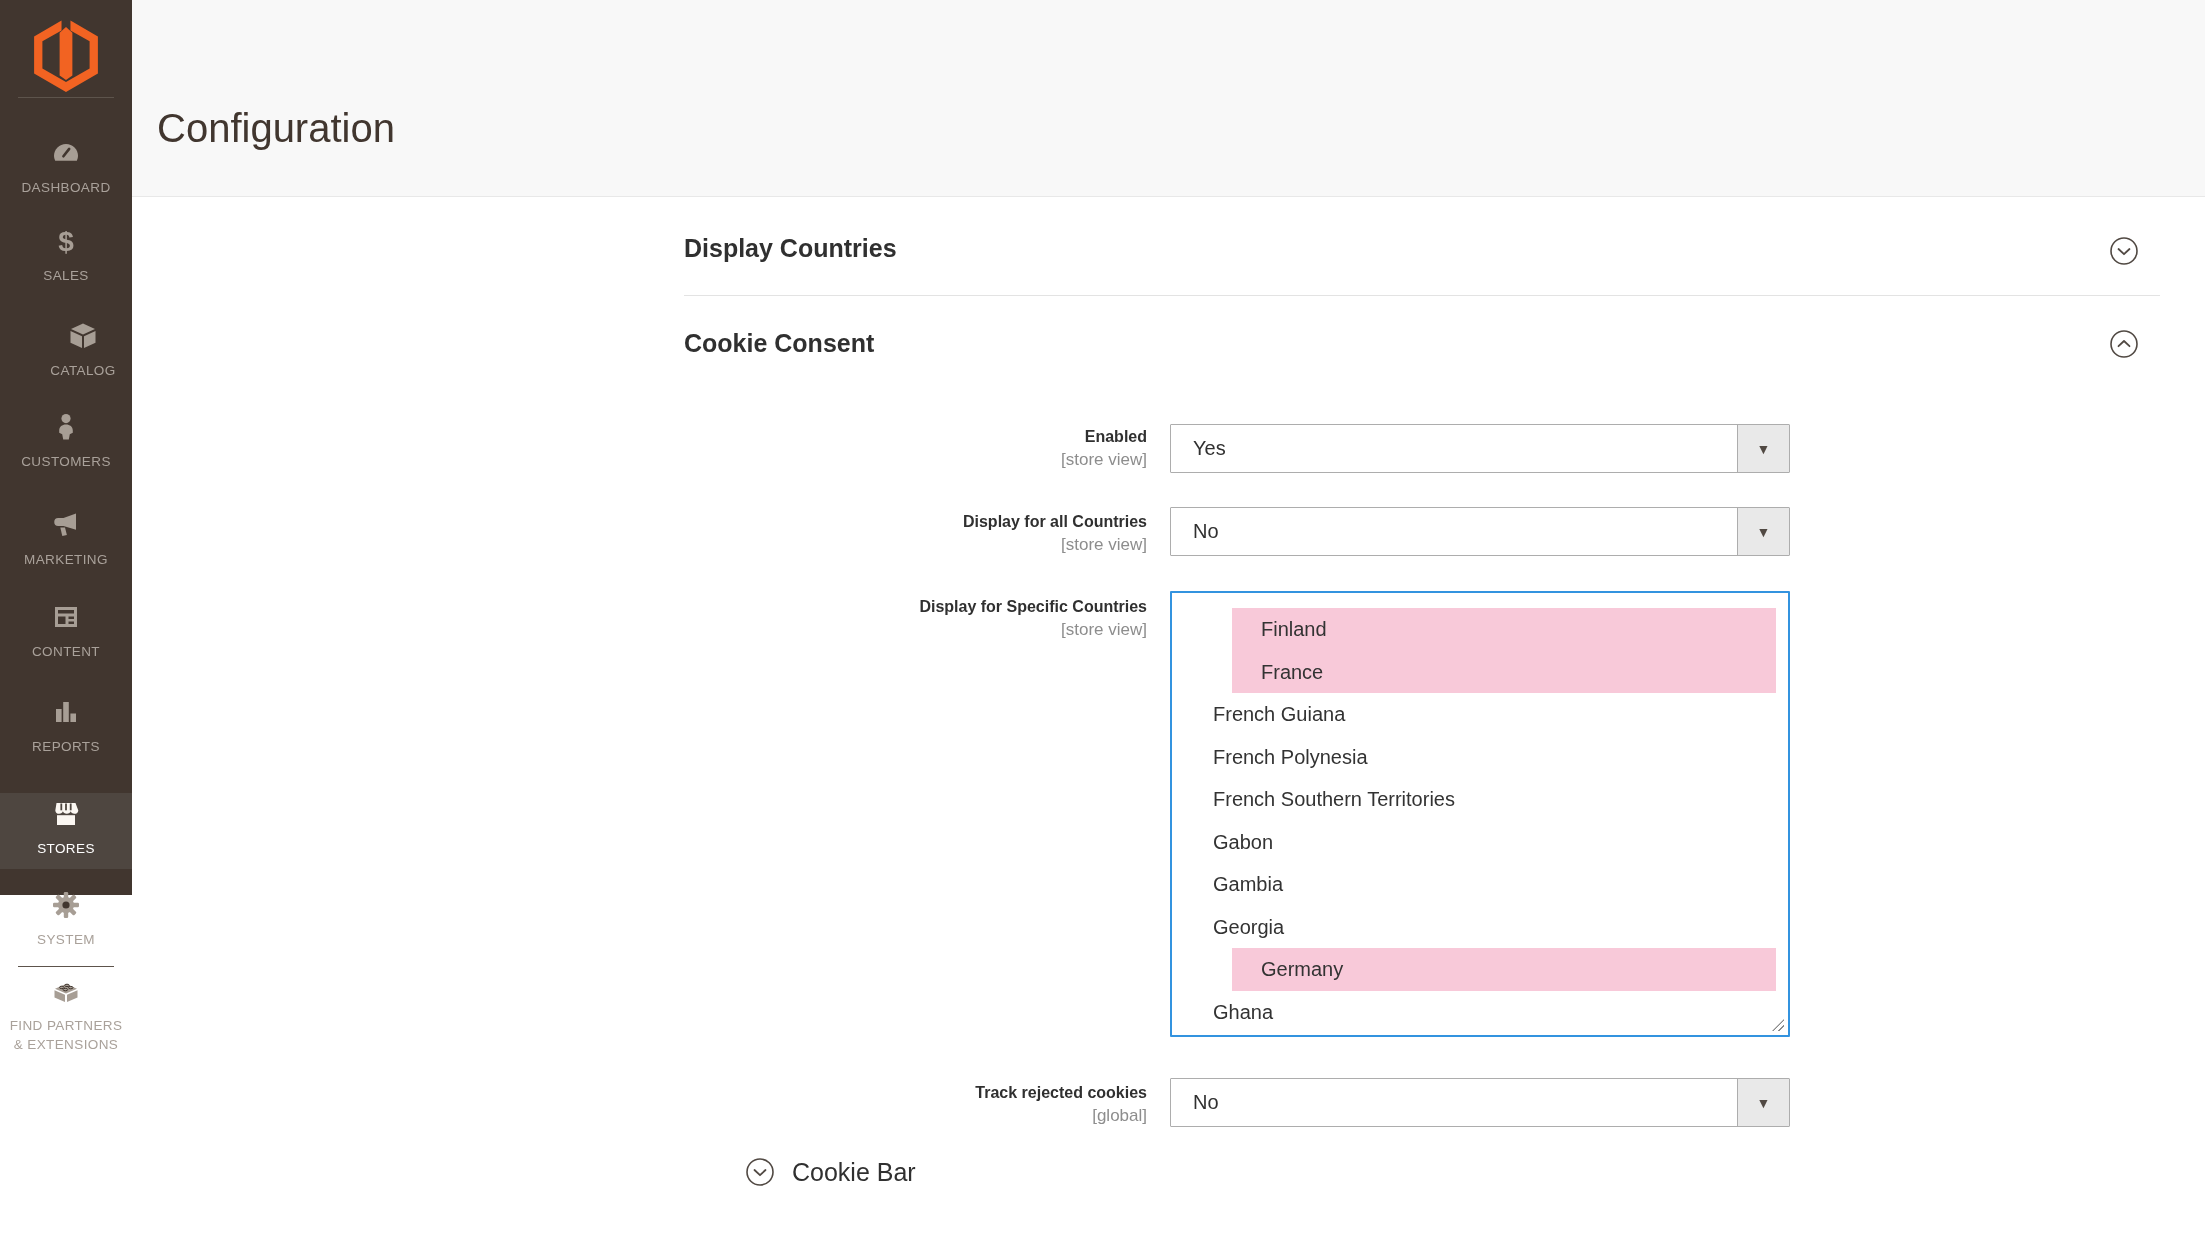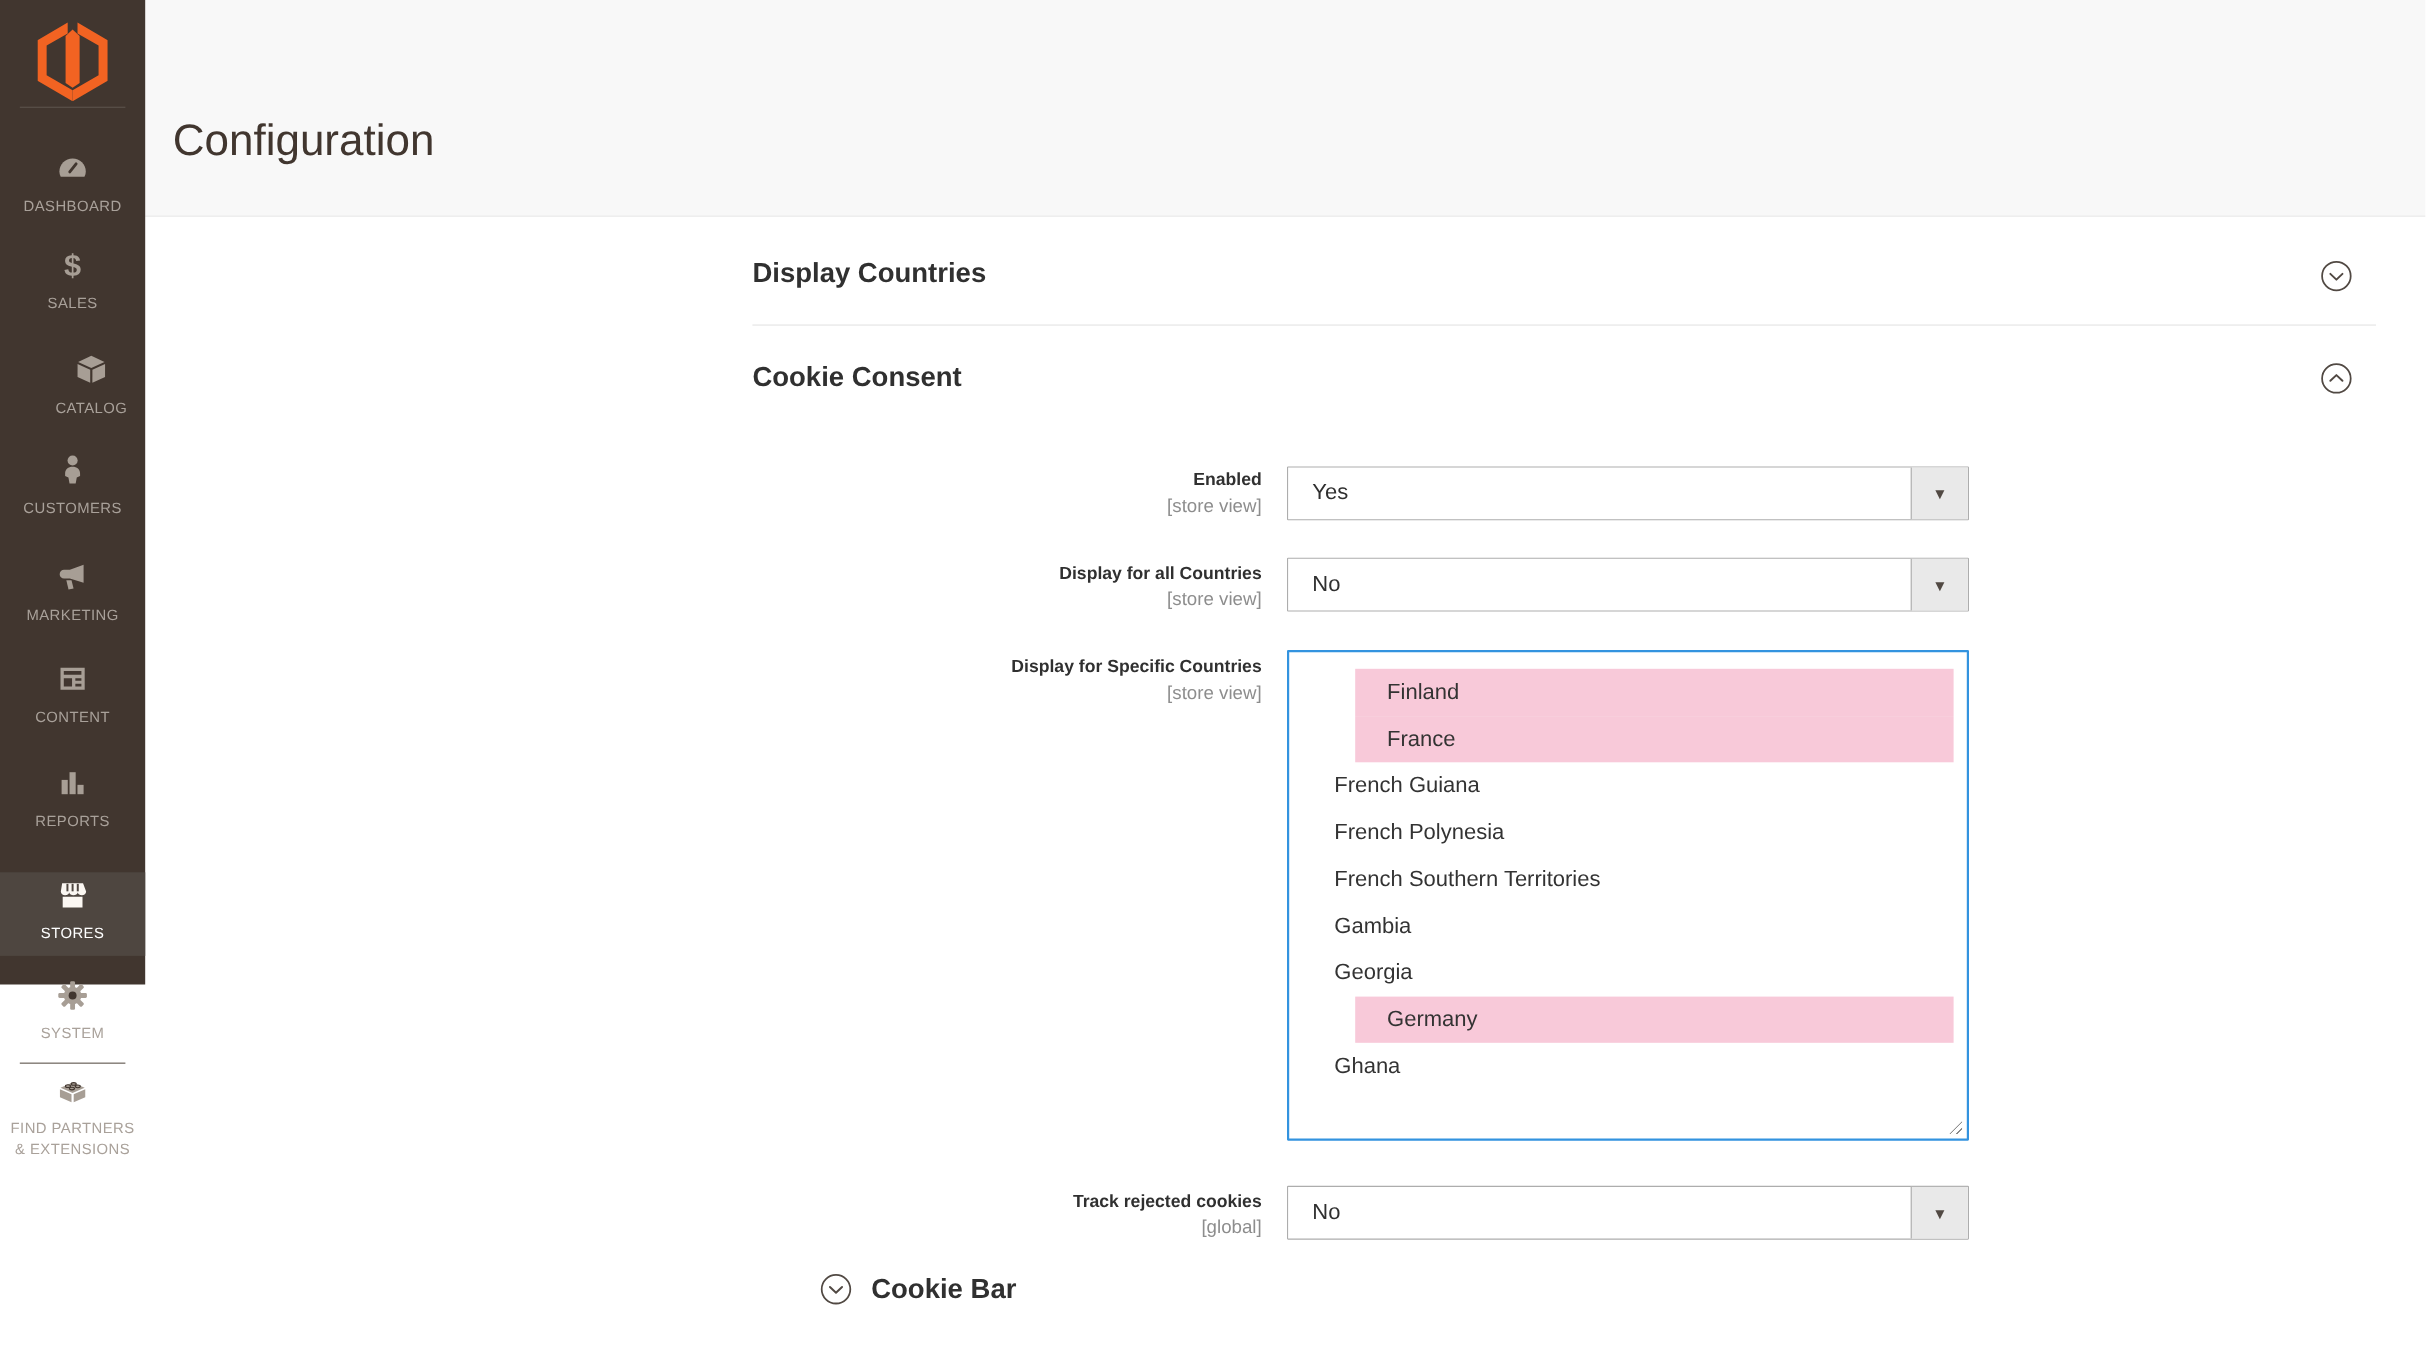--- a/index.html
+++ b/index.html
@@ -111,21 +111,21 @@
   }
   .ms-option.selected{background:#f8c9d9;margin-left:48px;}
   .resize-handle{
     position:absolute;right:4px;bottom:4px;width:12px;height:12px;cursor:nwse-resize;
     background:repeating-linear-gradient(135deg,transparent 0 3px,#8a8a8a 3px 4.6px);
     clip-path:polygon(100% 0,100% 100%,0 100%);
   }
   
   .cb-chev{position:absolute;left:613px;top:959px;width:30px;height:30px;background:none;border:none;padding:0;cursor:pointer;}
   .cb-title{
-    position:absolute;left:660px;top:957px;font-size:25px;font-weight:700;color:#303030;line-height:34px;
+    position:absolute;left:660px;top:957px;font-size:25px;font-weight:400;color:#303030;line-height:34px;
   }
 </style>
 </head>
 <body>
 
 <aside class="sidebar">
   <div class="logo">
     <svg width="64" height="74" viewBox="0 0 100 116">
       <g fill="#f26322">
         <path d="M43 4 L0 29 L0 87 L50 116 L50 100.5 L13 79 L13 36.5 L43 19.5 Z"></path>
@@ -281,20 +281,21 @@
     <div class="flabel r3">
       <span class="lbl">Display for Specific Countries</span>
       <span class="scope">[store view]</span>
     </div>
     <div class="multiselect" id="country-list">
       <div class="ms-option selected">Finland</div>
         <div class="ms-option selected">France</div>
         <div class="ms-option">French Guiana</div>
         <div class="ms-option">French Polynesia</div>
         <div class="ms-option">French Southern Territories</div>
+        <div class="ms-option">Gabon</div>
         <div class="ms-option">Gambia</div>
         <div class="ms-option">Georgia</div>
         <div class="ms-option selected">Germany</div>
         <div class="ms-option">Ghana</div>
         <div class="resize-handle"></div>
     </div>
 
     <div class="flabel r4">
       <span class="lbl">Track rejected cookies</span>
       <span class="scope">[global]</span>

